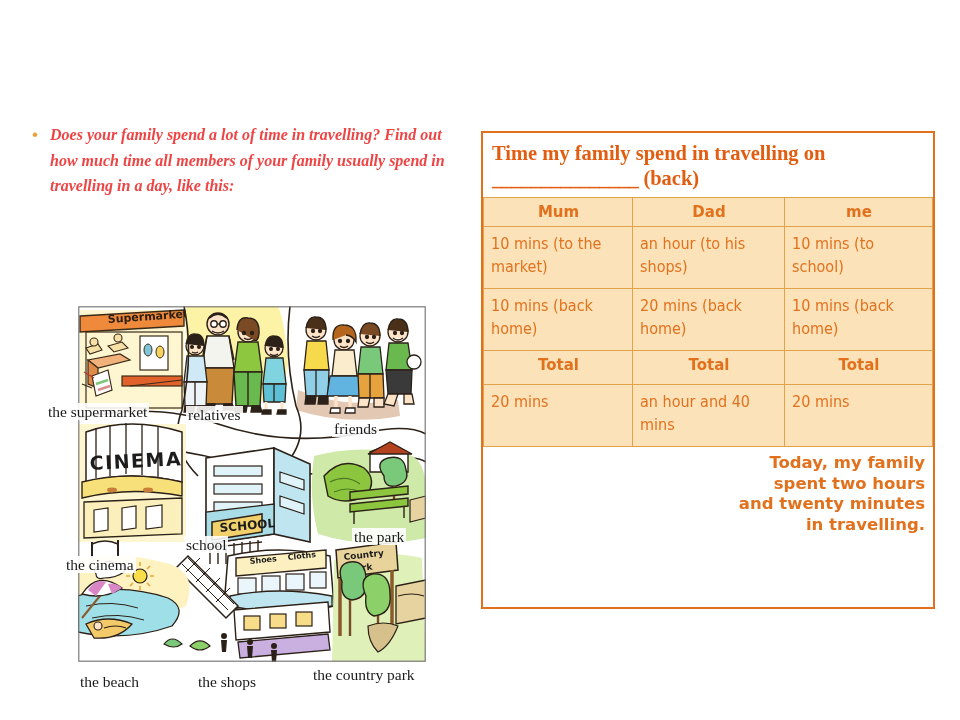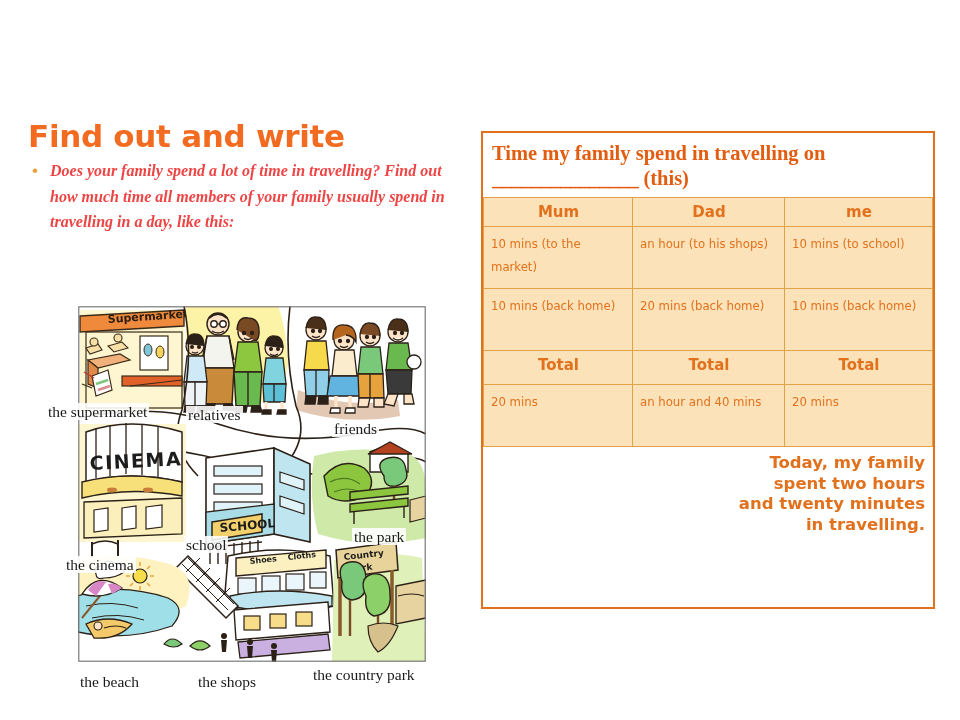--- a/index.html
+++ b/index.html
@@ -129,21 +129,21 @@
     font-size: 15px;
     color: #E2711D;
     height: 28px;
     padding: 4px 4px;
   }
   td.total-cell { height: 34px; }
 
   td.data-cell {
     font-family: "DejaVu Sans Condensed", "DejaVu Sans", sans-serif;
     font-stretch: condensed;
-    font-size: 13px;
+    font-size: 16px;
     line-height: 23px;
     color: #E2711D;
     height: 62px;
   }
 
   #summary-note {
     font-family: "DejaVu Sans", sans-serif;
     font-weight: bold;
     font-size: 16.5px;
     line-height: 20.5px;
@@ -152,21 +152,20 @@
     background: #ffffff;
     text-align: right;
   }
 </style>
 </head>
 <body>
 
 <div class="slide">
 
   <div id="left-column">
-    <h1 id="page-title">Find out and write</h1>
 
     <div id="intro-bullet">
       <span class="bullet-dot">•</span>
       <span class="bullet-text">Does your family spend a lot of time in travelling? Find out how much time all members of your family usually spend in travelling in a day, like this:</span>
     </div>
   </div>
 
   <div id="illustration">
     <svg width="348" height="356" viewBox="0 0 348 356" xmlns="http://www.w3.org/2000/svg">
       <defs>
@@ -472,21 +471,21 @@
   <div class="map-label" style="left:352px; top:528px;">the park</div>
   <div class="map-label" style="left:64px; top:556px;">the cinema</div>
   <div class="map-label" style="left:78px; top:673px;">the beach</div>
   <div class="map-label" style="left:196px; top:673px;">the shops</div>
   <div class="map-label" style="left:311px; top:666px;">the country park</div>
 
   <div id="family-table">
 
     <div id="table-heading">
       <span>Time my family spend in travelling</span>
-      <span>on </span><span class="blank-line">_______________</span><span> (this)</span>
+      <span>on </span><span class="blank-line">_______________</span><span> (back)</span>
     </div>
 
     <table class="grid">
       <tbody>
         <tr>
           <td class="col-mum head-cell">Mum</td>
           <td class="col-dad head-cell">Dad</td>
           <td class="col-me head-cell">me</td>
         </tr>
         <tr>

